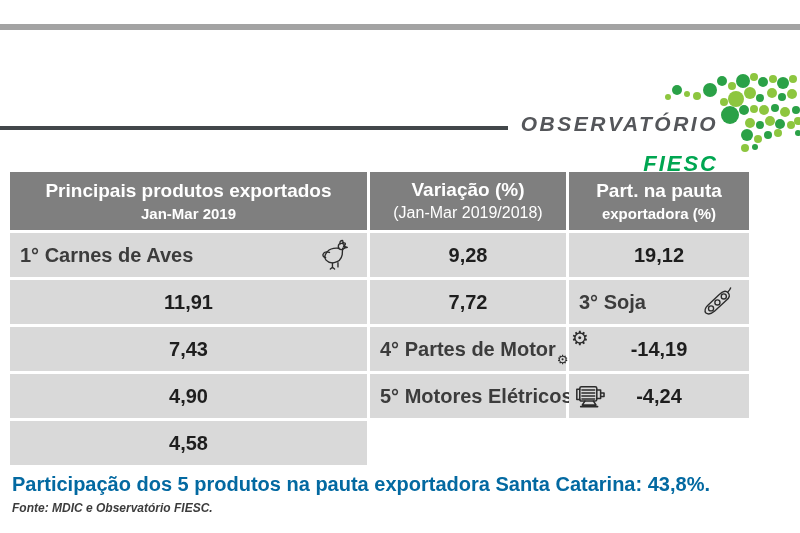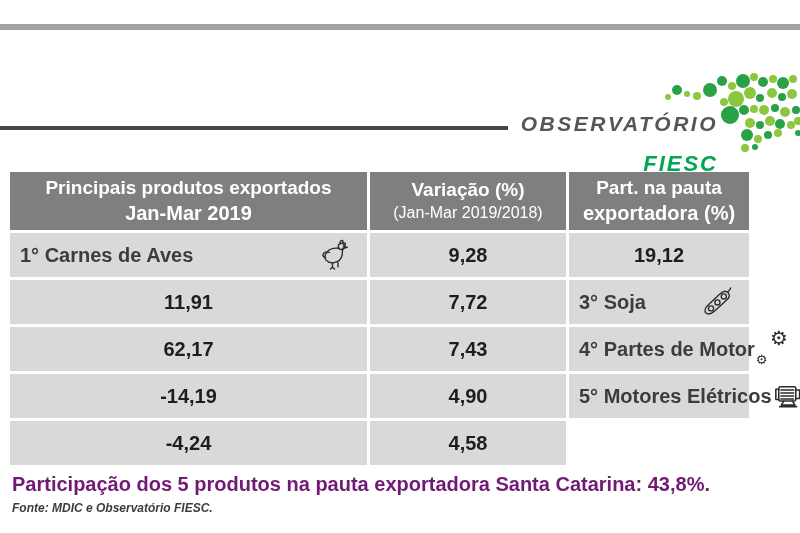--- a/index.html
+++ b/index.html
@@ -17,34 +17,34 @@
             letter-spacing:2px;white-space:nowrap;}
   .dots{position:absolute;left:650px;top:55px;width:150px;height:100px;}
   .dots .dot{position:absolute;border-radius:50%;transform:translate(-50%,-50%);}
 
   
   .table{position:absolute;left:10px;top:172px;width:638px;display:grid;
          grid-template-columns:357px 196px 180px;gap:3px;background:#ffffff;}
   .hcell{background:var(--header-bg,#7f7f7f);color:#ffffff;height:58px;display:flex;
          flex-direction:column;align-items:center;justify-content:center;text-align:center;line-height:1.3;}
   .hline1{font-size:19px;font-weight:700;}
-  .hline2{font-size:20px;font-weight:700;}
+  .hline2{font-size:15px;font-weight:700;}
   .hline2.light{font-size:16px;font-weight:400;}
   .cell{background:var(--row-bg,#d9d9d9);height:44px;display:flex;align-items:center;}
   .product{justify-content:space-between;padding:0 14px 0 10px;}
   .plabel{font-size:20px;font-weight:700;color:#3c3c3c;white-space:nowrap;}
   .num{justify-content:center;font-size:20px;font-weight:700;color:#1e1e1e;}
   .picon{width:36px;height:36px;display:flex;align-items:center;justify-content:center;position:relative;}
   .picon svg{display:block;}
   .gear-wrap{position:relative;width:34px;height:34px;font-family:"DejaVu Sans",sans-serif;color:#2b2b2b;}
   .gear-big{position:absolute;right:1px;top:-4px;font-size:20px;line-height:1;}
   .gear-sm{position:absolute;left:1px;bottom:0;font-size:13px;line-height:1;}
 
   
-  .participation{position:absolute;left:12px;top:473px;font-size:20px;font-weight:700;color:#701a75;}
+  .participation{position:absolute;left:12px;top:473px;font-size:20px;font-weight:700;color:#0369a1;}
   .source{position:absolute;left:12px;top:501px;font-size:12px;font-weight:700;font-style:italic;color:#3c3c3c;}
 </style>
 </head>
 <body>
 
 <div class="slide">
 
   <div class="top-bar"></div>
   <div class="rule"></div>
 
@@ -138,21 +138,20 @@
           <g fill="none" stroke="#2b2b2b" stroke-width="1.6" stroke-linecap="round" stroke-linejoin="round">
             <path d="M7 33 q-3 -4 2 -9 L23 11 q6 -6 10 -2 q4 4 -2 9 L17 31 q-6 5 -10 2 z"></path>
             <circle cx="13" cy="27.5" r="3"></circle>
             <circle cx="20.5" cy="20.5" r="3"></circle>
             <circle cx="28" cy="13.5" r="3"></circle>
             <path d="M33 8 q2 -2 3 -4.5"></path>
           </g>
         </svg>
       </span>
     </div>
-    <div class="cell num">62,17</div>
     <div class="cell num">7,43</div>
 
     <div class="cell product">
       <span class="plabel">4° Partes de Motor</span>
       <span class="picon">
         <span class="gear-wrap">
           <span class="gear-big">⚙</span>
           <span class="gear-sm">⚙</span>
         </span>
       </span>

